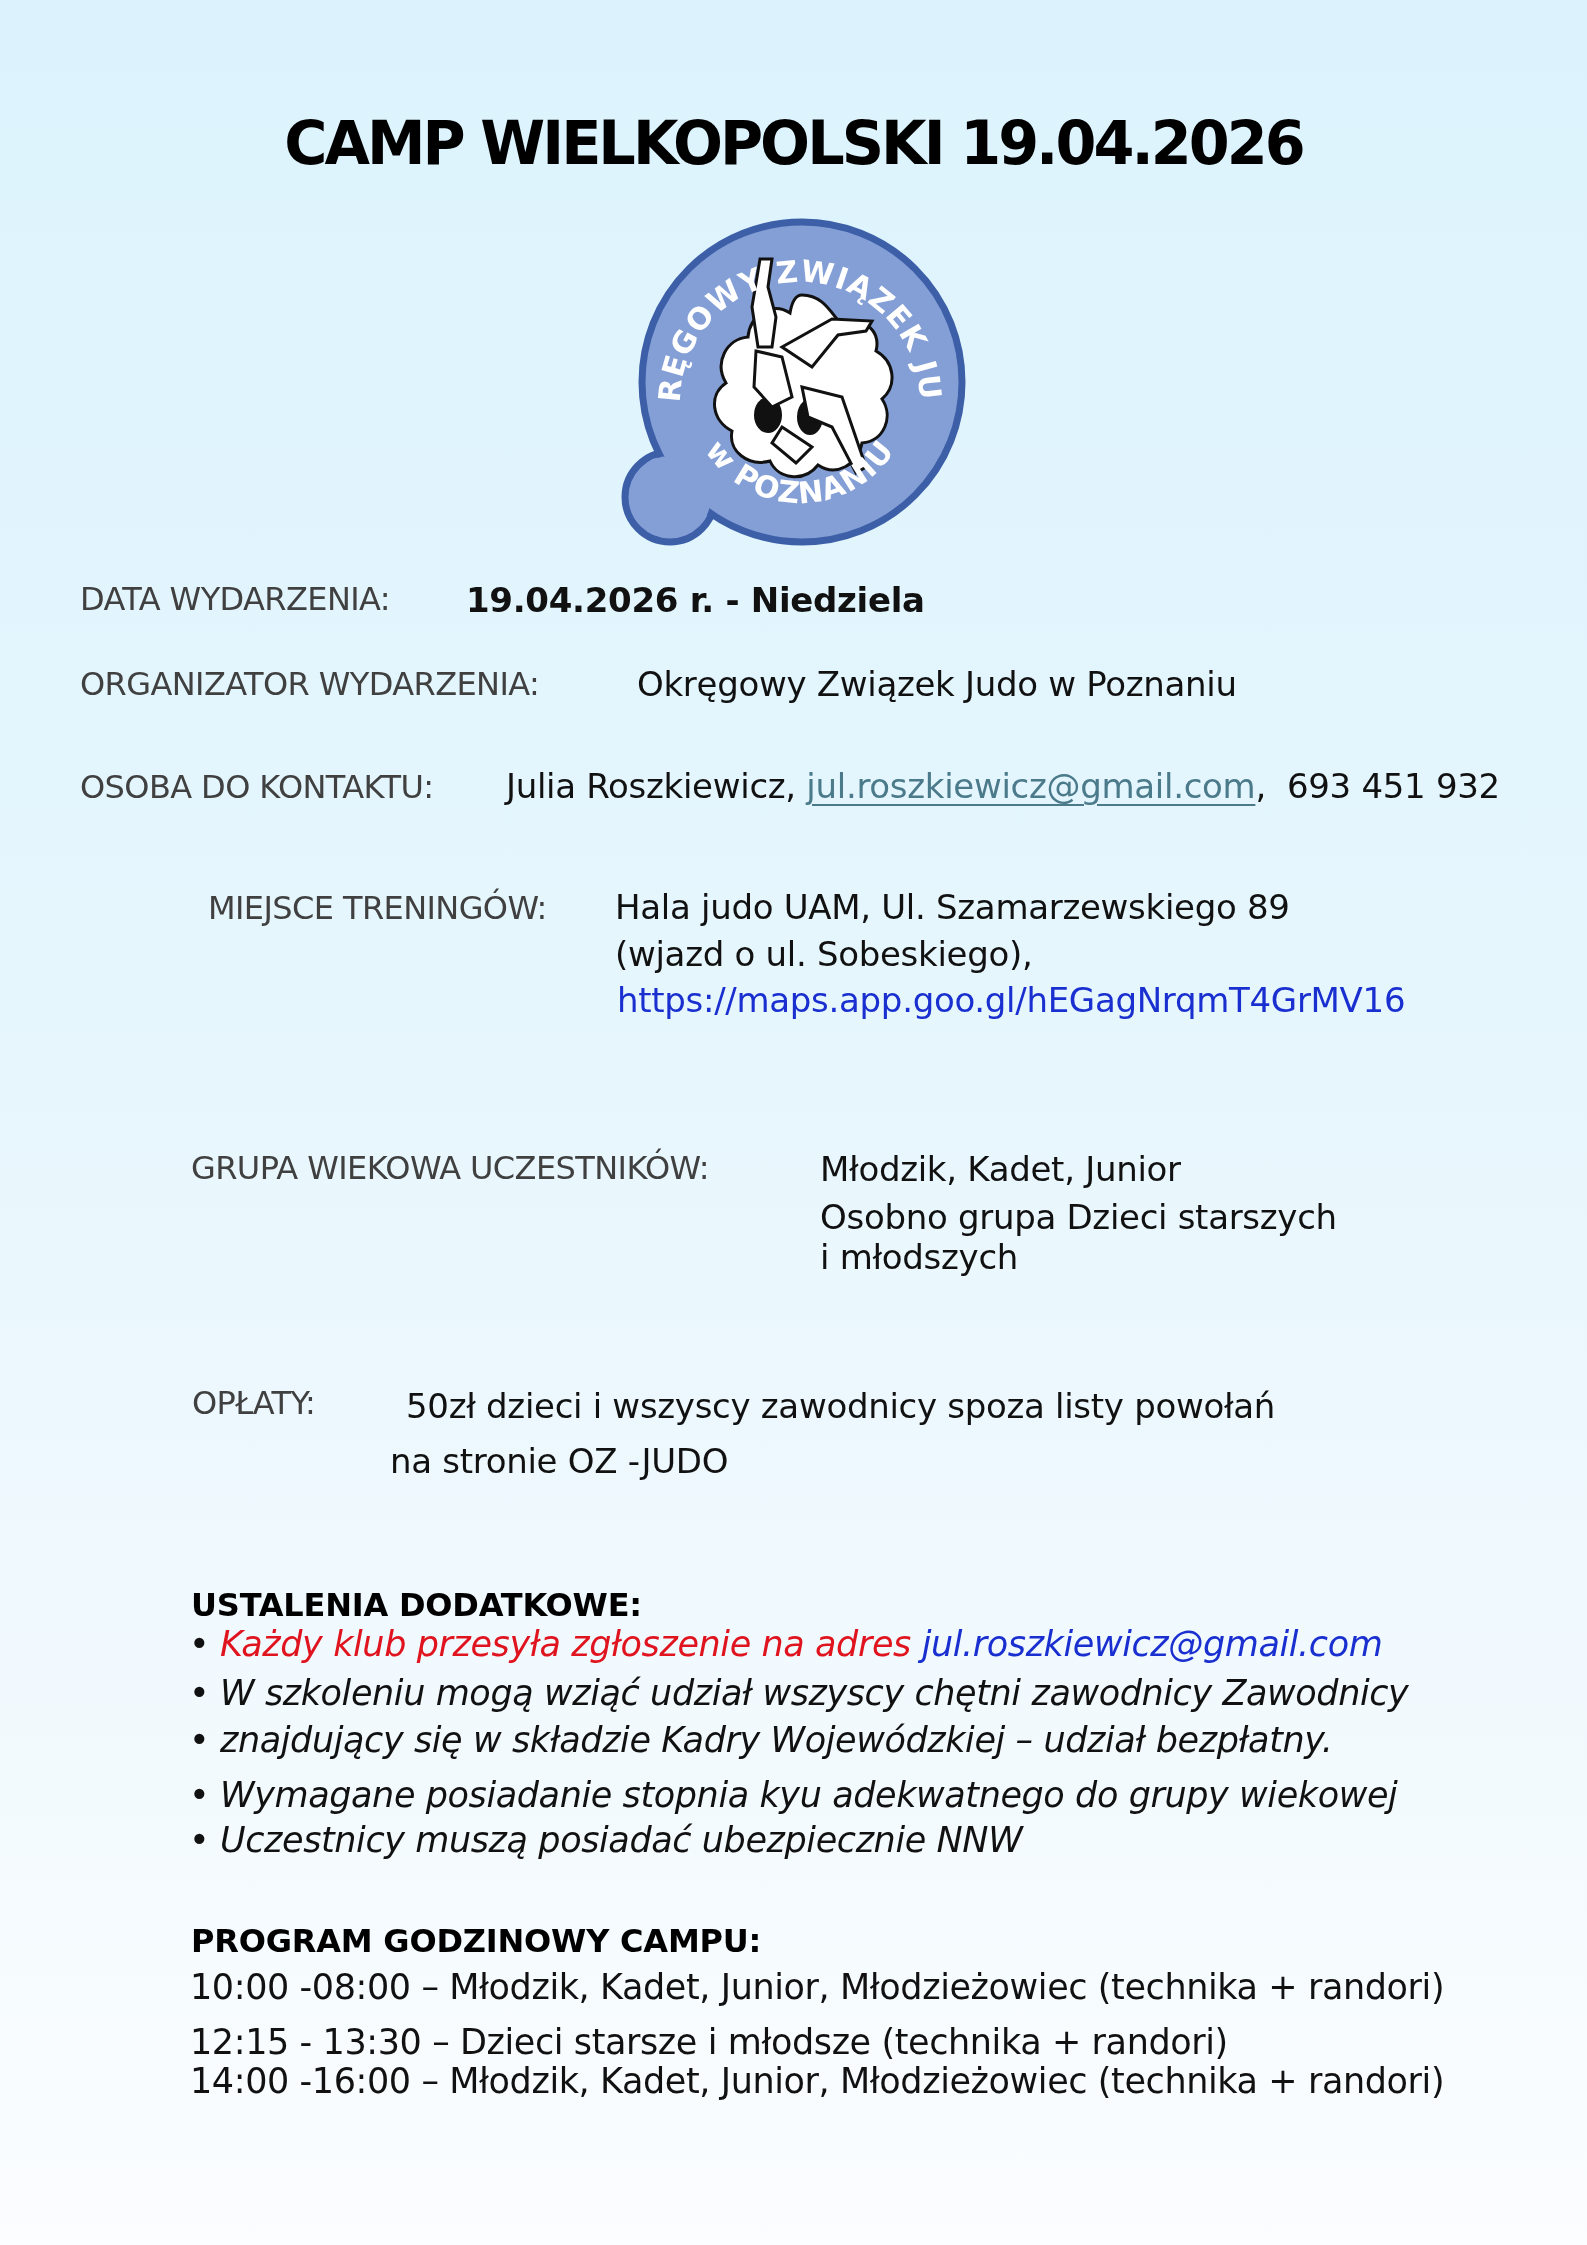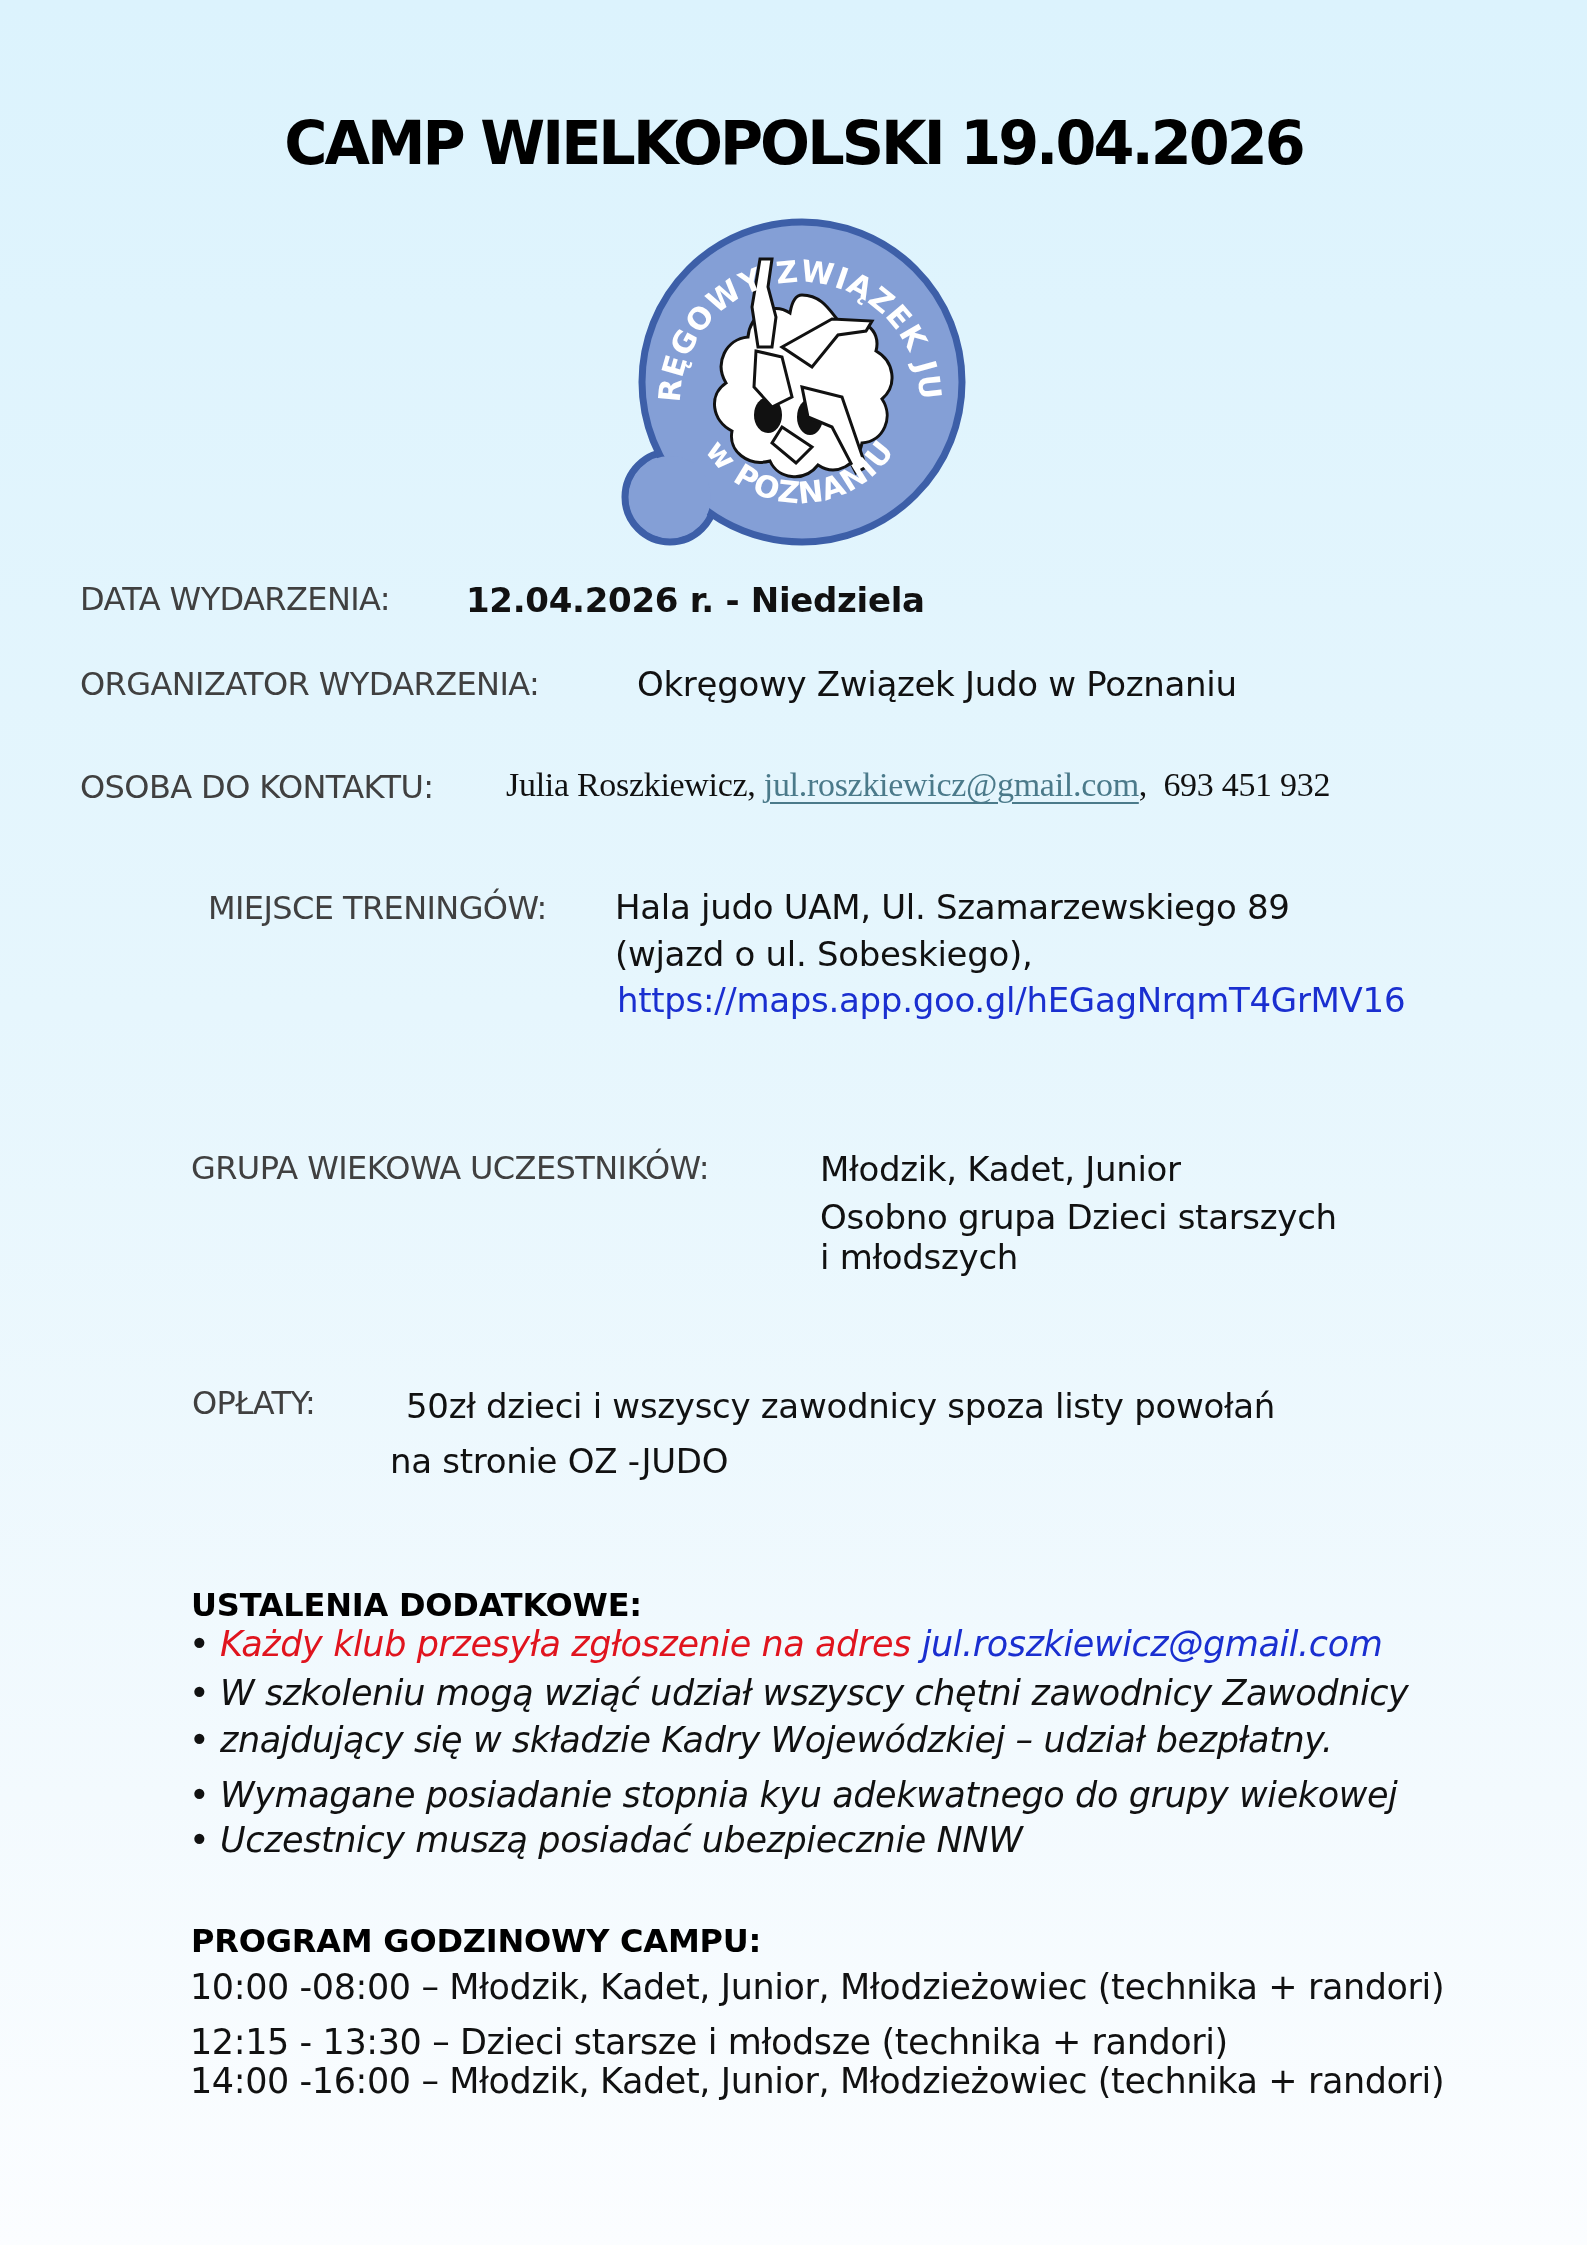--- a/index.html
+++ b/index.html
@@ -63,27 +63,27 @@
     <text font-family="DejaVu Sans, sans-serif" font-weight="bold" font-size="30" fill="#fff" letter-spacing="1">
       <textPath href="#arcTop" startOffset="50%" text-anchor="middle">OKRĘGOWY ZWIĄZEK JUDO</textPath>
     </text>
     <text font-family="DejaVu Sans, sans-serif" font-weight="bold" font-size="30" fill="#fff" letter-spacing="1">
       <textPath href="#arcBot" startOffset="50%" text-anchor="middle">w POZNANIU</textPath>
     </text>
   </svg>
 </div>
 
 <div class="abs lbl" style="left:80px; top:580px;">DATA WYDARZENIA:</div>
-<div class="abs val bold" style="left:466px; top:580px;">12.04.2026 r. - Niedziela</div>
+<div class="abs val bold" style="left:466px; top:580px;">19.04.2026 r. - Niedziela</div>
 
 <div class="abs lbl" style="left:80px; top:665px;">ORGANIZATOR WYDARZENIA:</div>
 <div class="abs val" style="left:637px; top:664px;">Okręgowy Związek Judo w Poznaniu</div>
 
 <div class="abs lbl" style="left:80px; top:768px;">OSOBA DO KONTAKTU:</div>
-<div class="abs val" style="left:506px; top:766px;font-family:Liberation Serif, serif;">
+<div class="abs val" style="left:506px; top:766px;">
   <span>Julia Roszkiewicz,</span>
   <a class="link-teal">jul.roszkiewicz@gmail.com</a><span>,</span>&nbsp;
   <span>693 451 932</span>
 </div>
 
 <div class="abs lbl" style="left:208px; top:889px;">MIEJSCE TRENINGÓW:</div>
 <div class="abs val" style="left:615px; top:887px;">Hala judo UAM, Ul. Szamarzewskiego 89</div>
 <div class="abs val" style="left:615px; top:934px;">(wjazd o ul. Sobeskiego),</div>
 <a class="abs val link-blue" style="left:617px; top:980px;">https://maps.app.goo.gl/hEGagNrqmT4GrMV16</a>
 

